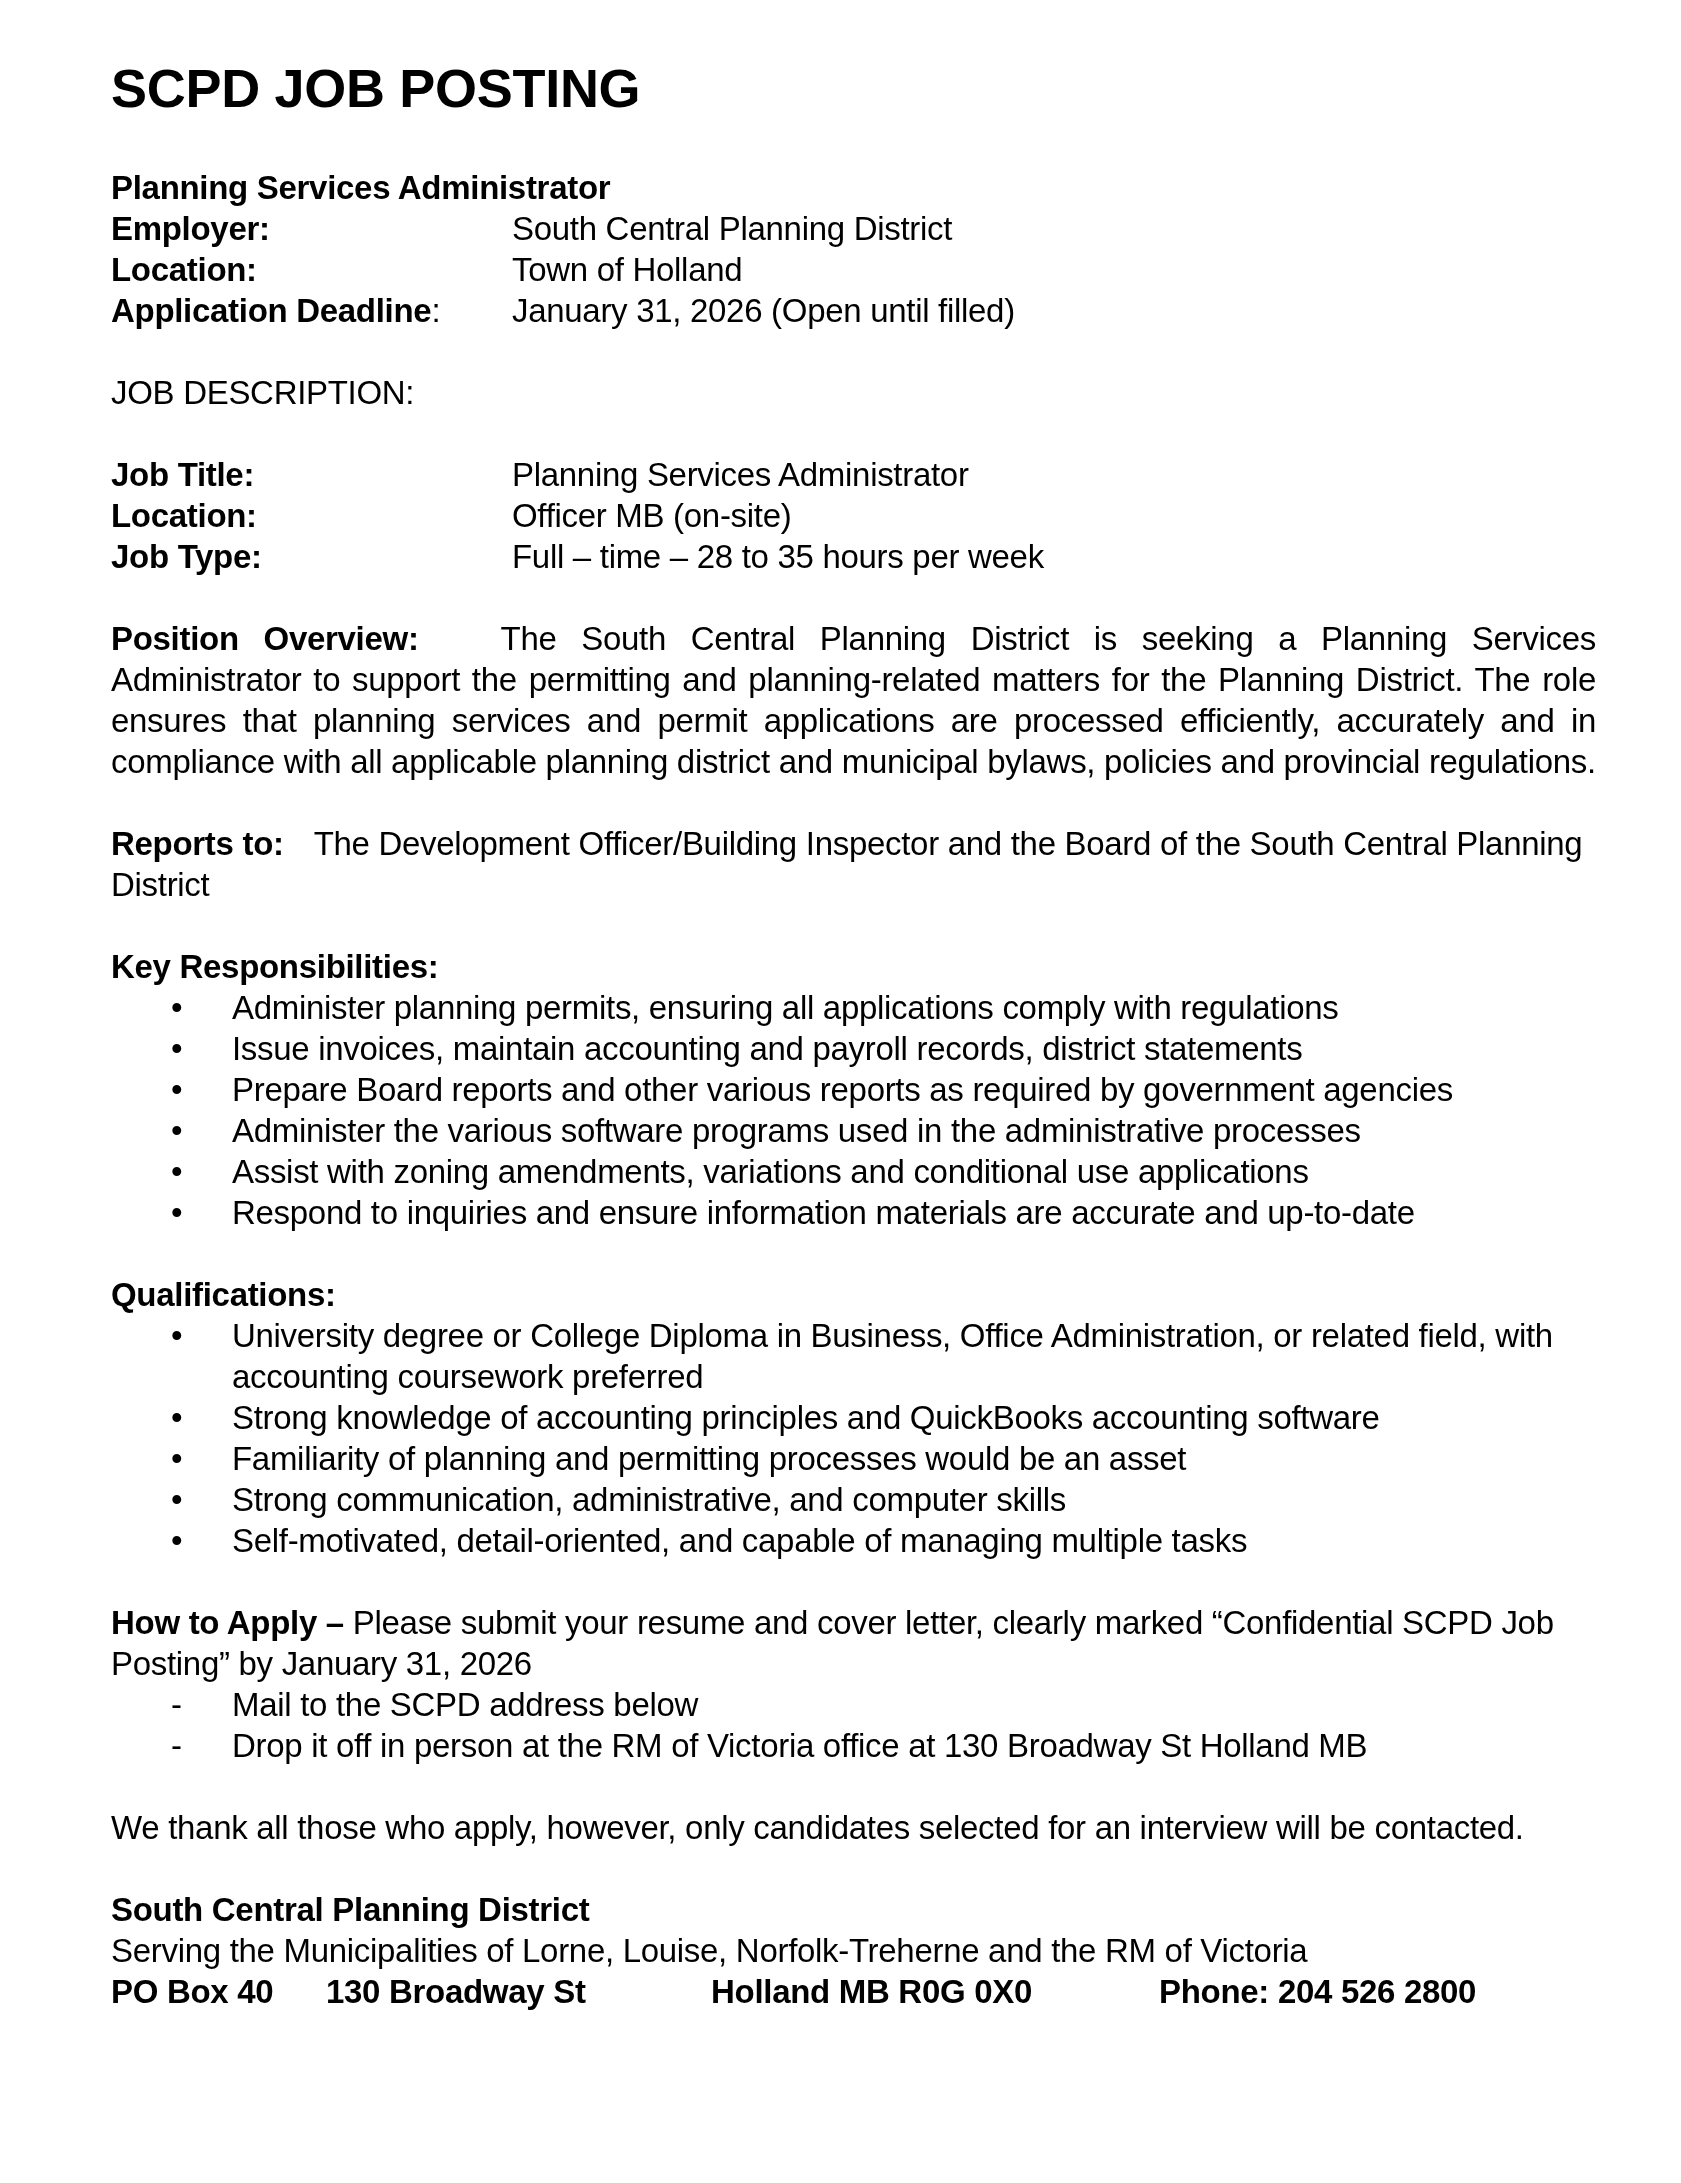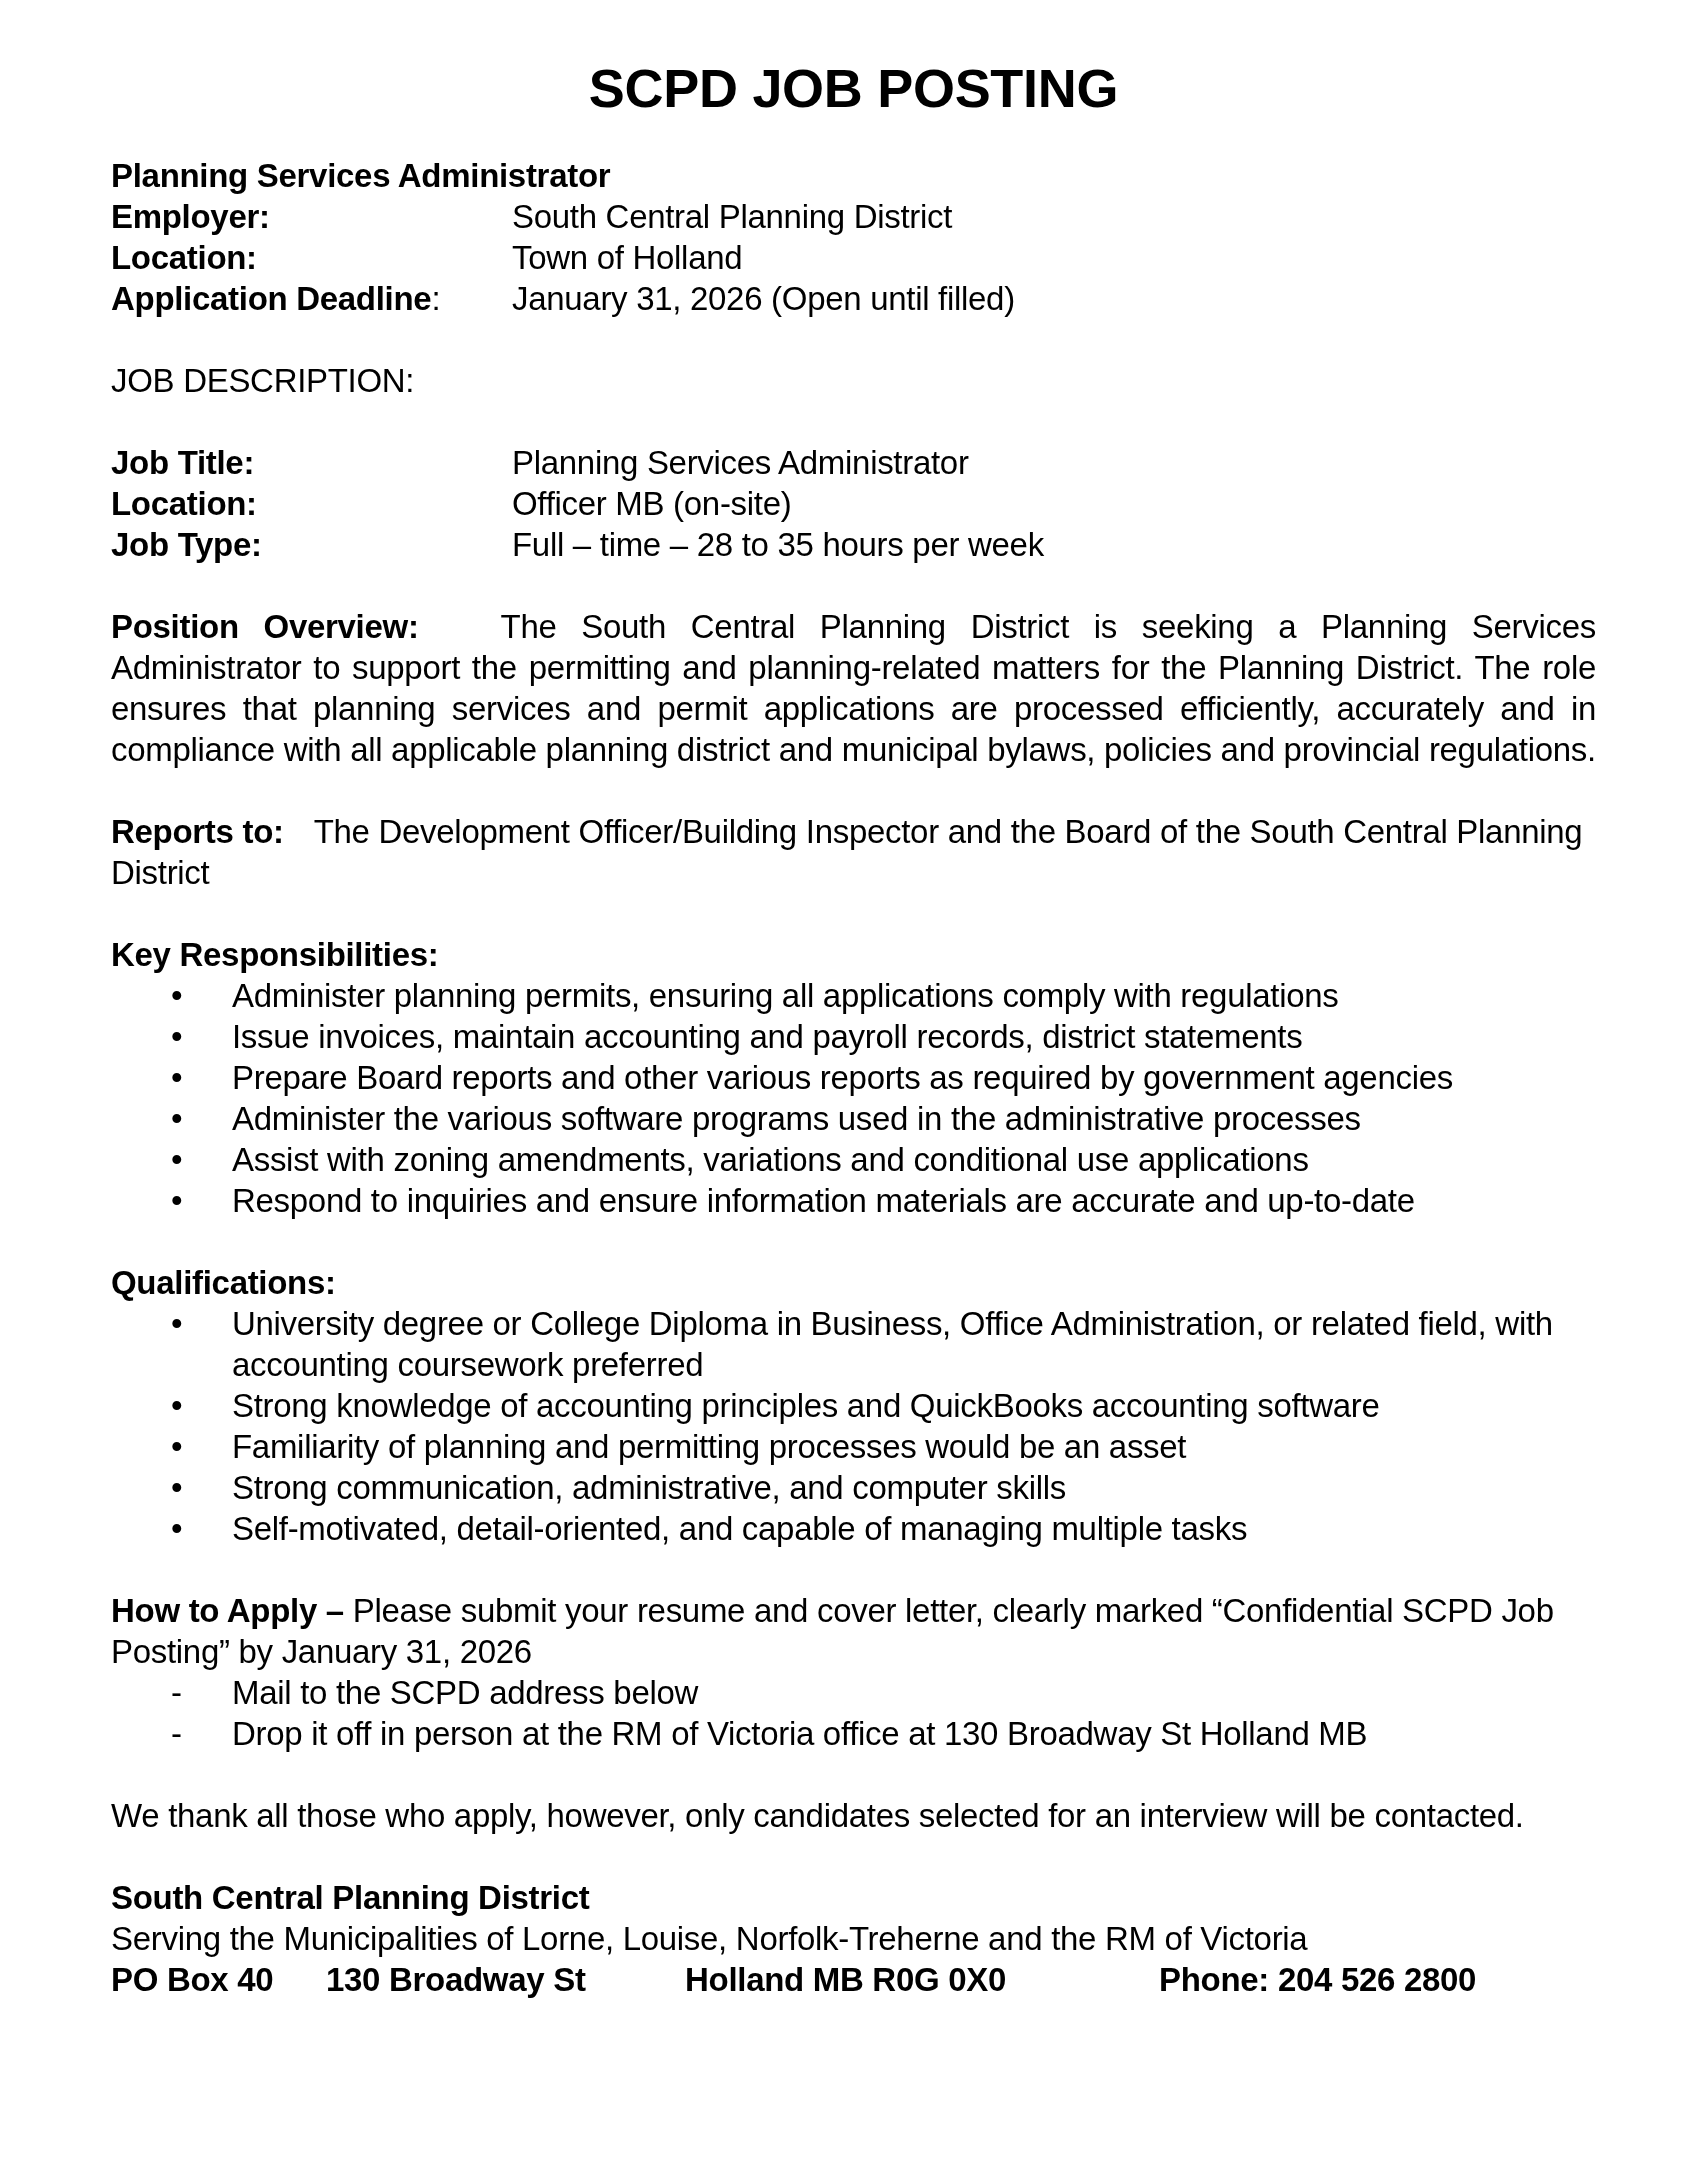--- a/index.html
+++ b/index.html
@@ -18,22 +18,21 @@
     line-height: 41px;
     letter-spacing: -0.3px;
     box-sizing: border-box;
     padding: 56px 86px 0 111px;
     overflow: hidden;
   }
   .doc-title {
     font-size: 54px;
     line-height: 64px;
     font-weight: bold;
-    margin: 0 0 35px 0;
-    text-align: center;
+    margin: 0 0 47px 0;
   }
   .blk { margin: 0; }
   .gap-1 { margin-top: 41px; }
   .bold { font-weight: bold; }
   .field-row { display: flex; }
   .field-label { width: 401px; flex: none; font-weight: bold; }
   .field-label .colon-regular { font-weight: normal; }
   .field-value { flex: 1; }
   .para-justify { text-align: justify; }
   .tab-wide { display: inline-block; width: 82px; }
@@ -43,21 +42,21 @@
   .list-marker { width: 61px; flex: none; }
   .list-text { flex: 1; }
   .footer-address {
     position: relative;
     height: 41px;
     font-weight: bold;
   }
   .addr-seg { position: absolute; top: 0; white-space: nowrap; }
   .addr-0 { left: 0; }
   .addr-1 { left: 215px; }
-  .addr-2 { left: 574px; text-align: center; }
+  .addr-2 { left: 600px; text-align: center; }
   .addr-3 { left: 1028px; margin-left: 20px; }
 </style>
 </head>
 <body>
 
 <div class="page">
 
   <h1 class="doc-title">SCPD JOB POSTING</h1>
 
   <div class="blk">

